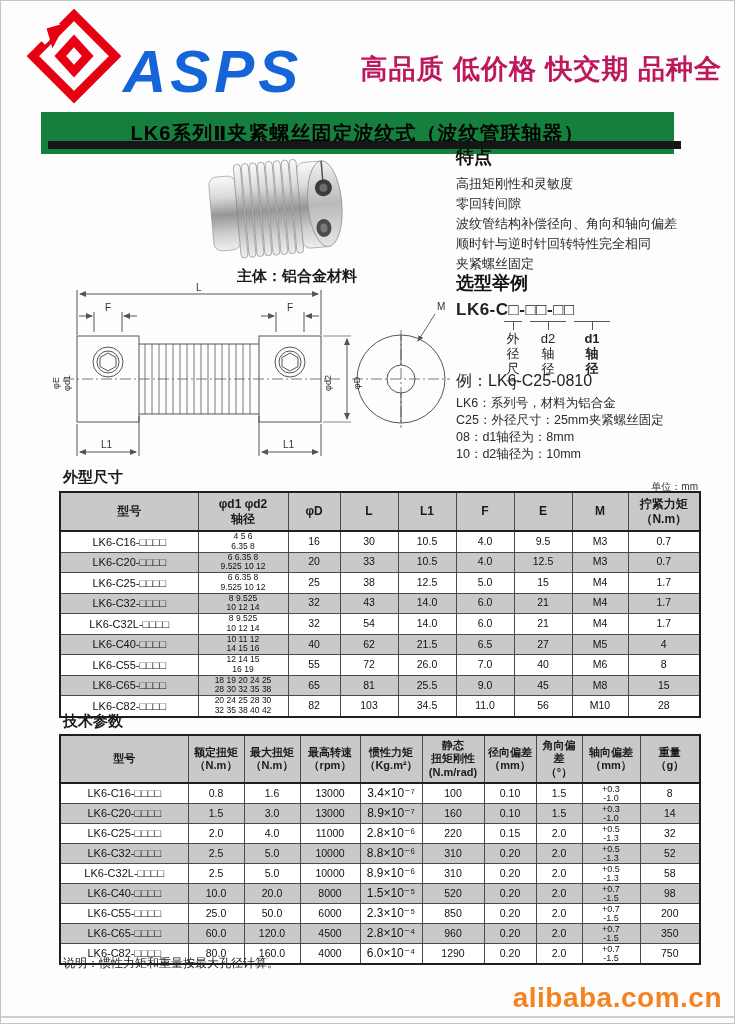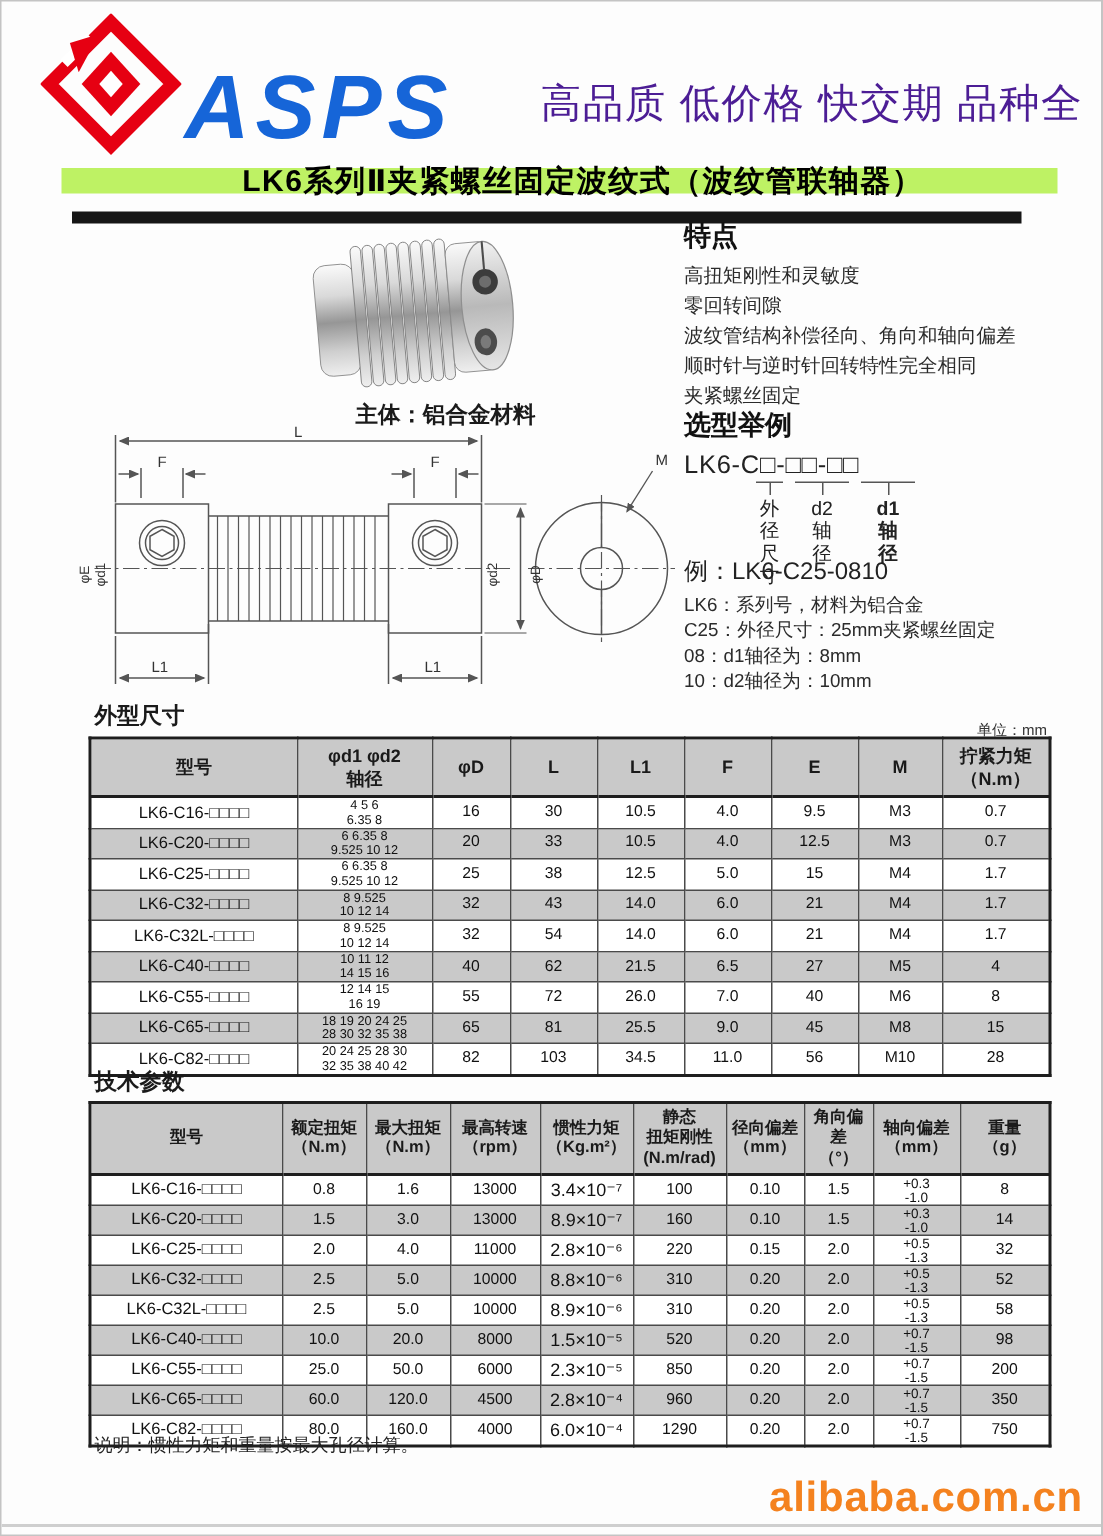--- a/index.html
+++ b/index.html
@@ -5,40 +5,40 @@
   html,body{margin:0;padding:0;background:#9a9a9a;}
   .page{position:relative;width:735px;height:1024px;margin:0 auto;background:#fdfdfd;
         border:1px solid #c4c4c4;box-sizing:border-box;overflow:hidden;
         font-family:"Liberation Sans","DejaVu Sans",sans-serif;color:#1a1a1a;}
 
   
   .logo{position:absolute;left:26px;top:8px;display:flex;align-items:flex-end;}
   .logo svg{width:94px;height:96px;}
   .logo-text{font-size:60px;font-weight:bold;font-style:italic;color:#1665d8;
              letter-spacing:4px;line-height:.85;margin-left:2px;margin-bottom:8px;}
-  .slogan{position:absolute;right:12px;top:50px;font-size:27px;font-weight:normal;
-          color:#4c1d95;white-space:nowrap;letter-spacing:1px;}
-
-  .title-bar{position:absolute;left:40px;top:111px;width:633px;height:17px;background:#bef264;
+  .slogan{position:absolute;right:12px;top:50px;font-size:27px;font-weight:bold;
+          color:#be185d;white-space:nowrap;letter-spacing:1px;}
+
+  .title-bar{position:absolute;left:40px;top:111px;width:633px;height:42px;background:#15803d;
              display:flex;align-items:center;justify-content:center;
-             font-size:20px;font-weight:bold;color:#000;letter-spacing:1px;padding-left:31px;}
+             font-size:20px;font-weight:bold;color:#000;letter-spacing:1px;}
   .title-shadow{position:absolute;left:47px;top:140px;width:633px;height:8px;background:#161616;}
 
   
   .photo{position:absolute;left:205px;top:147px;}
   .photo-caption{position:absolute;left:236px;top:266px;font-size:15px;font-weight:bold;}
   .drawing{position:absolute;left:48px;top:279px;}
 
   
   .features{position:absolute;left:455px;top:144px;width:280px;}
   .block-heading{font-size:18px;font-weight:bold;margin:0 0 5px 0;color:#111;}
   .feature-item{font-size:13px;line-height:20px;color:#2b2b2b;}
 
   .selection{position:absolute;left:455px;top:270px;width:280px;height:190px;}
-  .model-code{font-size:17px;font-weight:400;letter-spacing:.5px;margin-top:3px;color:#222;}
+  .model-code{font-size:17px;font-weight:700;letter-spacing:.5px;margin-top:3px;color:#222;}
   .tick{position:absolute;border-top:1.5px solid #555;height:8px;}
   .tick::after{content:"";position:absolute;left:50%;top:0;height:8px;border-left:1.5px solid #555;}
   .t1{left:48px;top:50px;width:18px;}
   .t2{left:74px;top:50px;width:36px;}
   .t3{left:118px;top:50px;width:36px;}
   .sel-label{position:absolute;top:60px;width:28px;text-align:center;font-size:13px;
              line-height:15px;white-space:pre-line;color:#222;}
   .sl1{left:43px;} .sl2{left:78px;} .sl3{left:122px;font-weight:bold;}
   .example-heading{position:absolute;left:0;top:100px;font-size:16px;font-weight:500;color:#222;}
   .example-line{position:absolute;left:0;font-size:12.5px;color:#2b2b2b;white-space:nowrap;}

